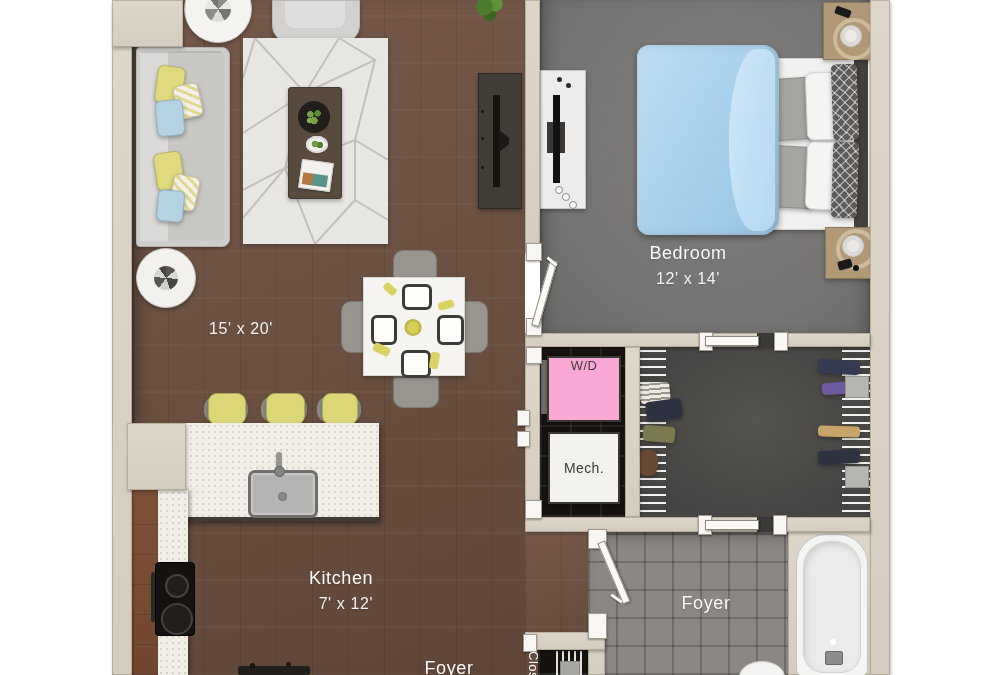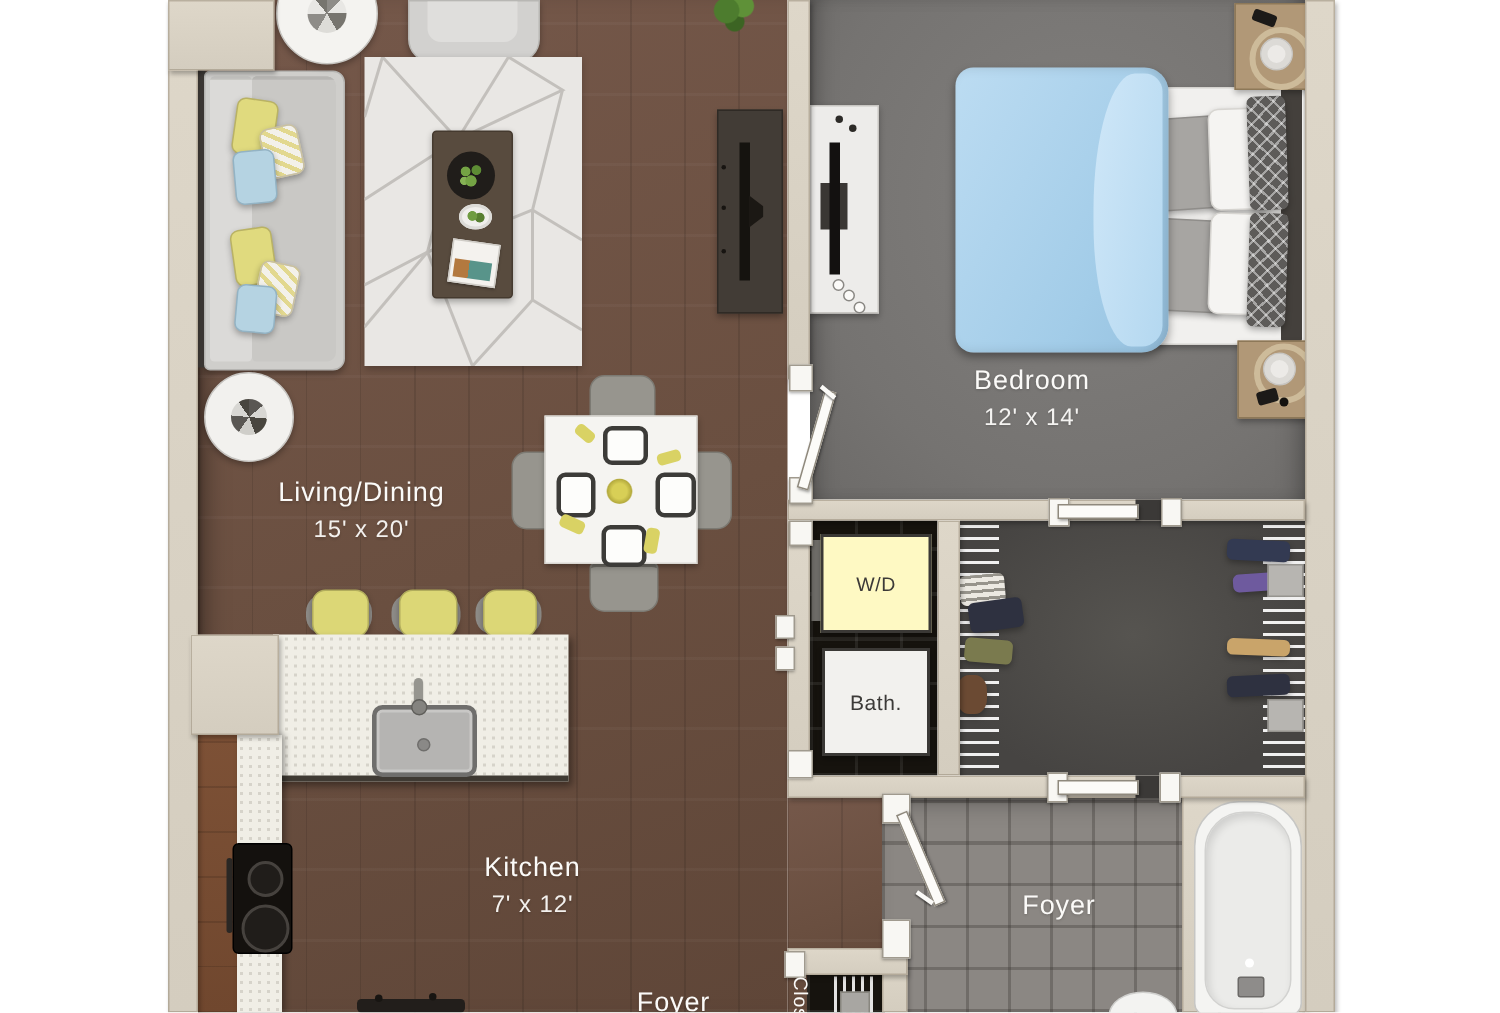--- a/index.html
+++ b/index.html
@@ -186,25 +186,25 @@
   <div class="a soft" style="left:643px;top:426px;width:32px;height:16px;background:#7a7a4e;border-radius:4px;transform:rotate(5deg);"></div>
   <div class="a soft" style="left:638px;top:450px;width:20px;height:26px;background:#6b4a33;border-radius:40%;"></div>
   <div class="a soft" style="left:818px;top:360px;width:42px;height:14px;background:#333a52;border-radius:4px;transform:rotate(3deg);"></div>
   <div class="a soft" style="left:822px;top:382px;width:38px;height:12px;background:#6e5a9e;border-radius:4px;transform:rotate(-4deg);"></div>
   <div class="a soft" style="left:818px;top:426px;width:42px;height:11px;background:#c9a46a;border-radius:4px;transform:rotate(2deg);"></div>
   <div class="a soft" style="left:818px;top:450px;width:42px;height:14px;background:#2e3140;border-radius:4px;transform:rotate(-3deg);"></div>
   <div class="a" style="left:845px;top:376px;width:22px;height:20px;background:#b7b5b1;border:1px solid #96948f;"></div>
   <div class="a" style="left:845px;top:466px;width:22px;height:20px;background:#b7b5b1;border:1px solid #96948f;"></div>
 
   <div class="a" style="left:541px;top:360px;width:16px;height:54px;background:#716f6b;"></div>
-  <div class="a soft" style="left:547px;top:356px;width:70px;height:62px;background:#fef9c3;border:2px solid #3a3835;display:flex;align-items:center;justify-content:center;">
+  <div class="a soft" style="left:547px;top:356px;width:70px;height:62px;background:#f9a8d4;border:2px solid #3a3835;display:flex;justify-content:center;">
     <span class="smalllabel" style="position:static;">W/D</span>
   </div>
   <div class="a soft" style="left:548px;top:432px;width:68px;height:68px;background:#f2f1ee;border:2px solid #3a3835;display:flex;align-items:center;justify-content:center;">
-    <span class="smalllabel" style="position:static;font-size:14px;">Bath.</span>
+    <span class="smalllabel" style="position:static;font-size:14px;">Mech.</span>
   </div>
 
   <div class="a wall" style="left:788px;top:528px;width:84px;height:147px;"></div>
   <div class="a" style="left:796px;top:534px;width:70px;height:141px;background:#f4f4f2;border:1px solid #c6c6c4;border-radius:30px 30px 8px 8px;">
     <div class="a" style="left:6px;top:6px;width:56px;height:130px;background:#ebebe9;border:1px solid #d2d2d0;border-radius:26px 26px 20px 20px;box-shadow:inset 2px 3px 6px rgba(0,0,0,.12);"></div>
     <div class="a" style="left:28px;top:116px;width:16px;height:12px;background:#8e8c8a;border:1px solid #6b6967;border-radius:2px;"></div>
     <div class="a" style="left:33px;top:104px;width:6px;height:6px;background:#fff;border-radius:50%;"></div>
   </div>
   <div class="a" style="left:739px;top:661px;width:44px;height:30px;background:#f3f3f1;border:1px solid #cfcfcd;border-radius:50% 50% 40% 40%;"></div>
 
@@ -240,28 +240,27 @@
   <div class="a cap" style="left:523px;top:634px;width:12px;height:16px;"></div>
 
   <div class="a door-leaf" style="left:531px;top:258px;width:6px;height:66px;transform:rotate(16deg);transform-origin:50% 100%;"></div>
   <div class="a" style="left:546px;top:260px;width:12px;height:3px;background:#fcfbf8;transform:rotate(40deg);box-shadow:0 1px 1px rgba(0,0,0,.4);"></div>
   <div class="a door-leaf" style="left:705px;top:336px;width:52px;height:8px;"></div>
   <div class="a door-leaf" style="left:705px;top:520px;width:52px;height:8px;"></div>
   <div class="a door-leaf" style="left:597px;top:542px;width:6px;height:64px;transform:rotate(-23deg);transform-origin:50% 0%;"></div>
   <div class="a" style="left:610px;top:597px;width:13px;height:3px;background:#fcfbf8;transform:rotate(35deg);box-shadow:0 1px 1px rgba(0,0,0,.4);"></div>
 
   <div class="rl" style="left:241px;top:316px;">
-    <div>Living/Dining</div>
     <div class="dim">15' x 20'</div>
   </div>
   <div class="rl" style="left:688px;top:241px;">
     <div>Bedroom</div>
     <div class="dim">12' x 14'</div>
   </div>
-  <div class="rl" style="left:355px;top:566px;">
+  <div class="rl" style="left:341px;top:566px;text-align:right;">
     <div>Kitchen</div>
     <div class="dim">7' x 12'</div>
   </div>
   <div class="rl" style="left:706px;top:591px;">Foyer</div>
   <div class="rl" style="left:449px;top:656px;">Foyer</div>
   <div class="a" style="left:541px;top:651px;color:#fbfaf8;font-size:13px;letter-spacing:.5px;transform:rotate(90deg);transform-origin:0 0;white-space:nowrap;">Closet</div>
 
 </div>
 
 </body></html>

